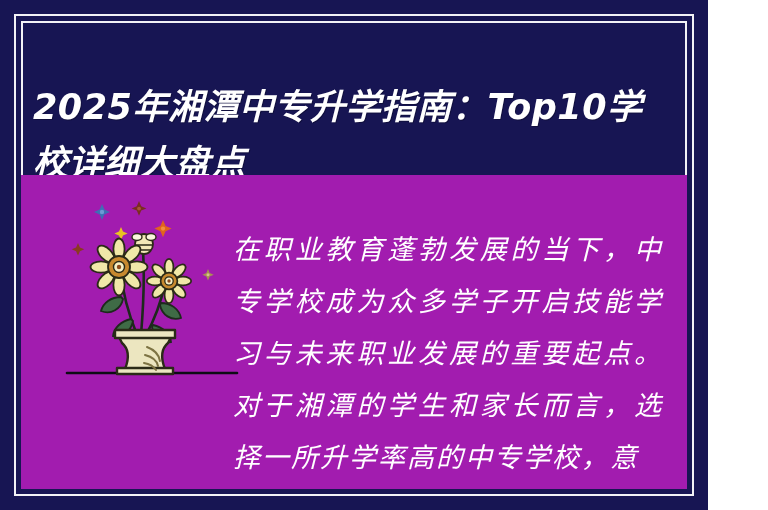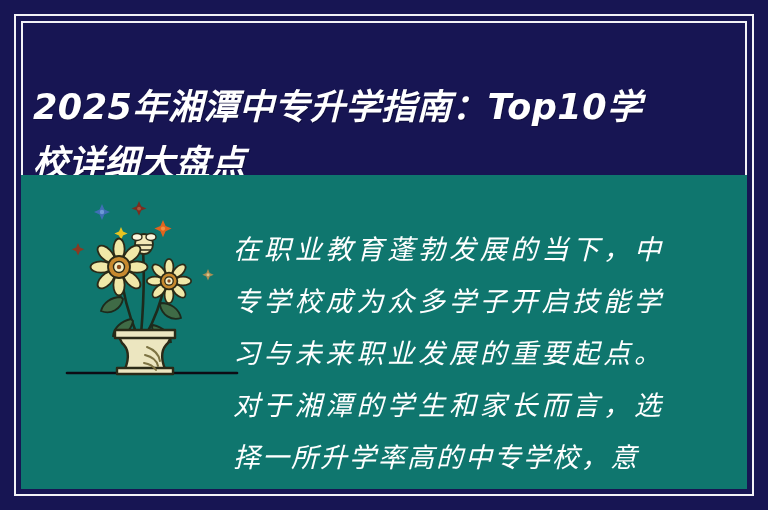--- a/index.html
+++ b/index.html
@@ -9,21 +9,21 @@
   }
   body {
     width: 768px;
     height: 510px;
     overflow: hidden;
     font-family: "Liberation Sans", "DejaVu Sans", sans-serif;
   }
 
   .poster {
     position: relative;
-    width: 768px;
+    width: 708px;
     height: 510px;
     background: #171553;
     overflow: hidden;
     box-sizing: border-box;
   }
 
   
   .frame-outer {
     position: absolute;
     left: 14px;
@@ -60,21 +60,21 @@
     text-shadow: 1px 1px 0 rgba(0,0,0,0.25);
   }
 
   
   .content {
     position: absolute;
     left: 21px;
     top: 175px;
     right: 21px;
     bottom: 21px;
-    background: #0f766e;
+    background: #a21caf;
   }
 
   
   .illustration {
     position: absolute;
     left: 40px;
     top: 12px;
     width: 190px;
     height: 210px;
   }

